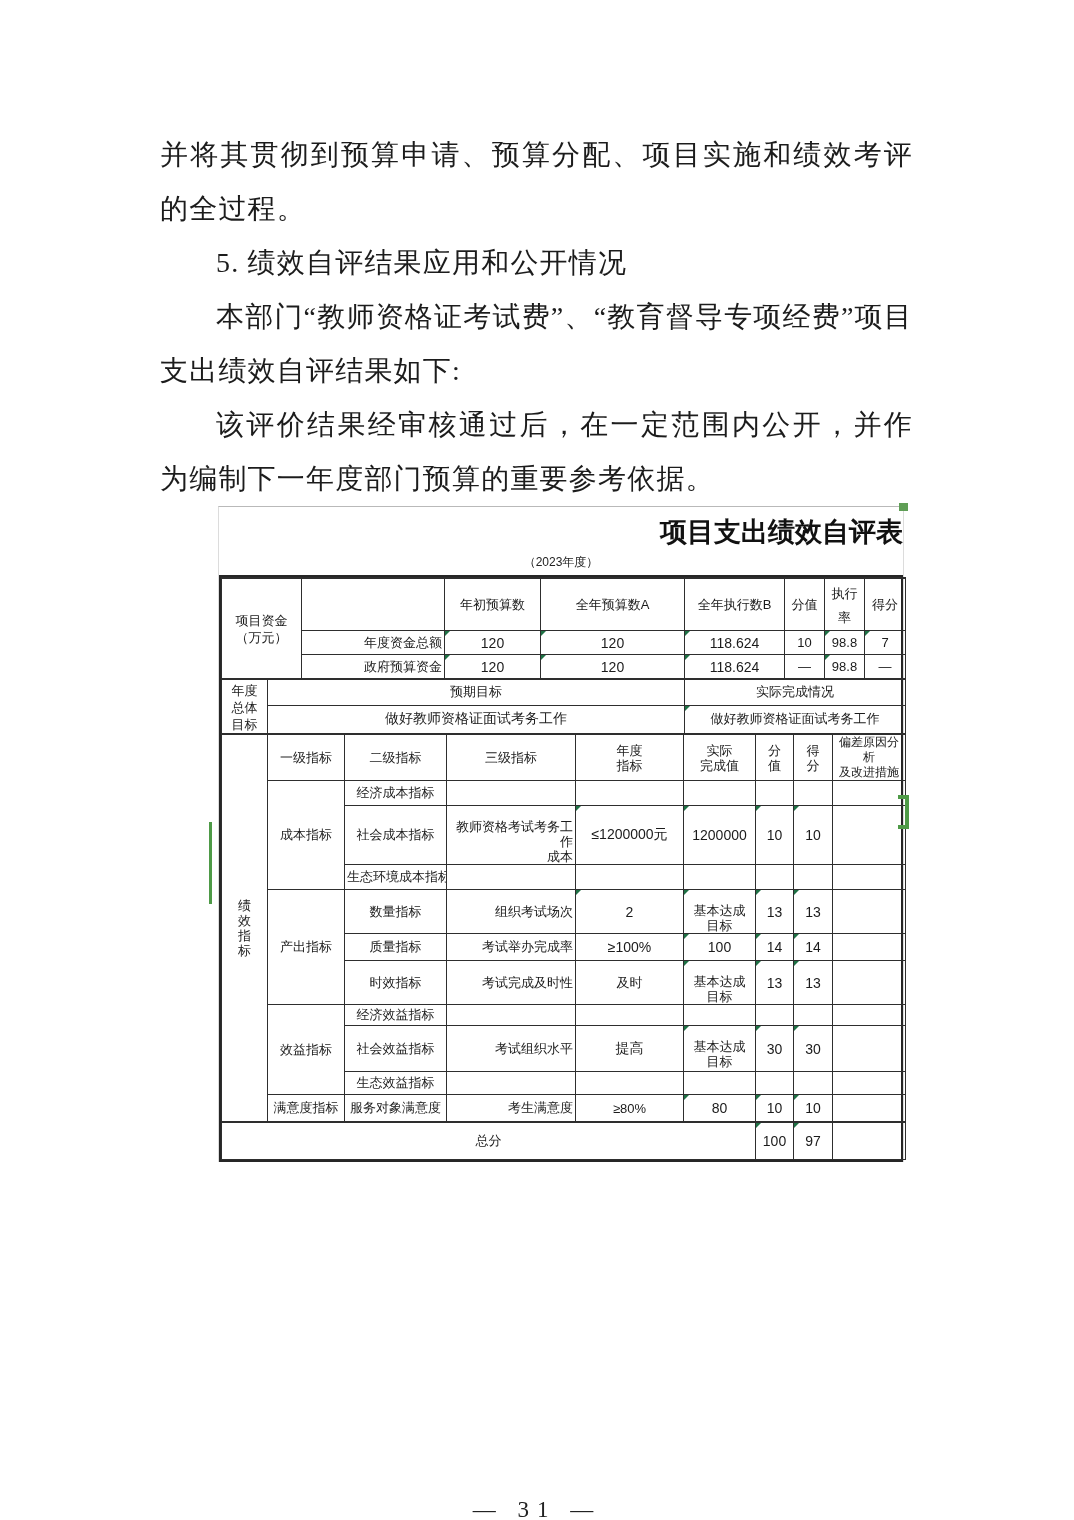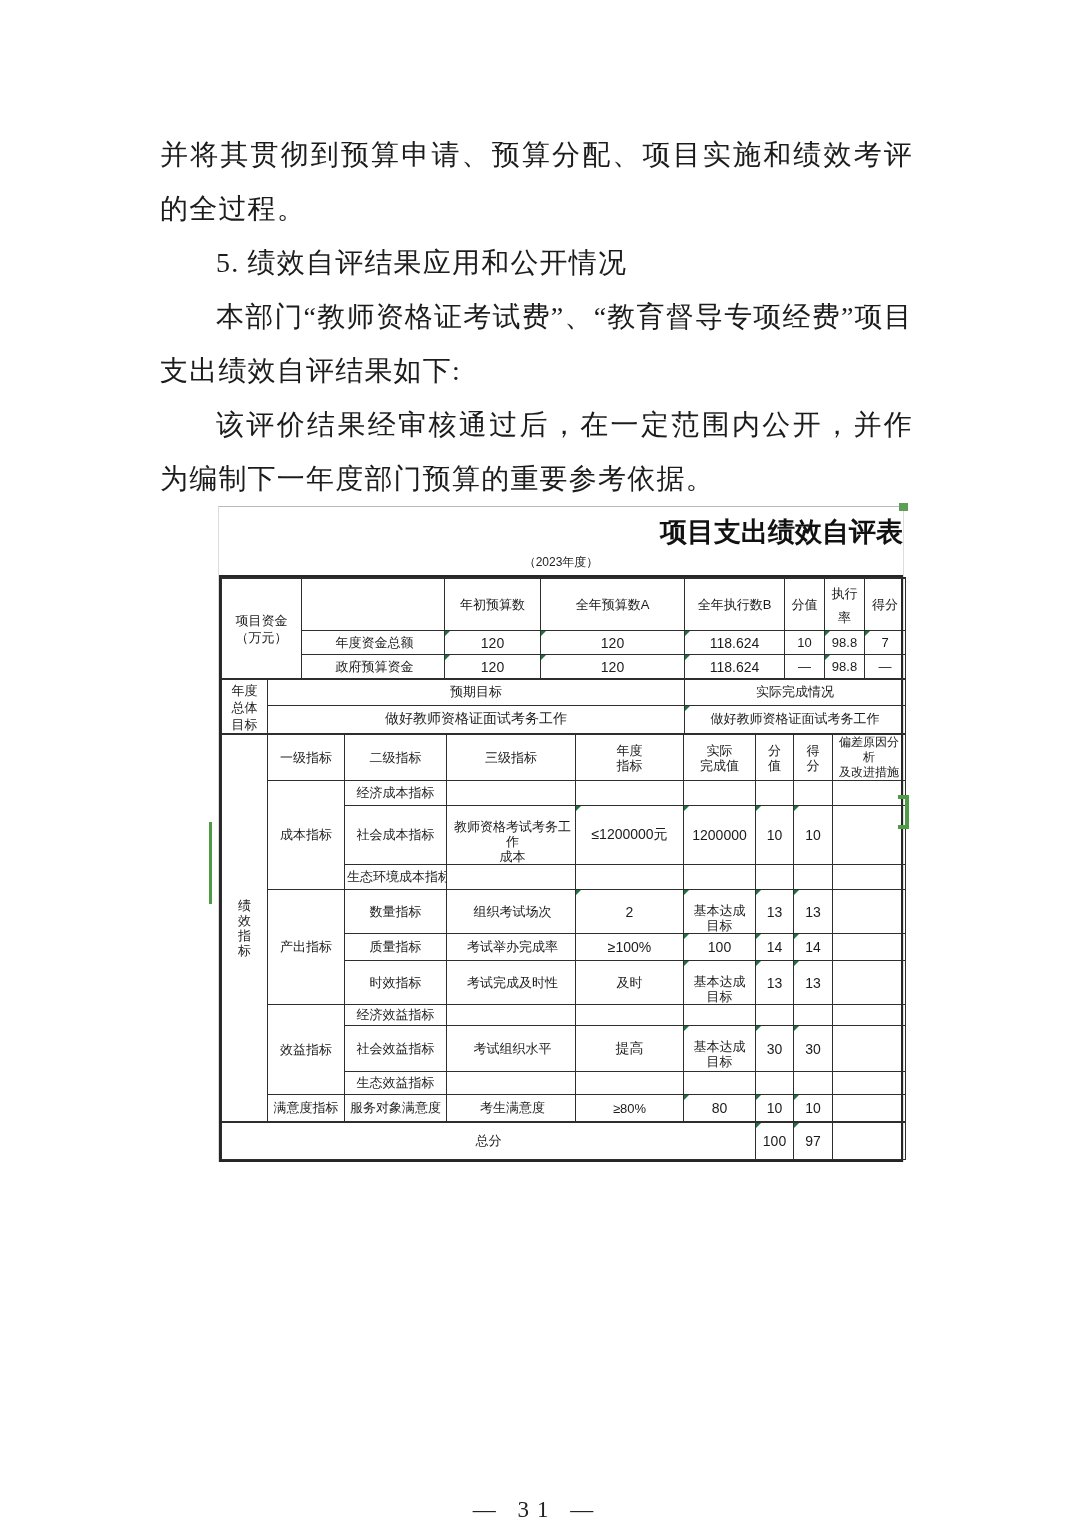--- a/index.html
+++ b/index.html
@@ -29,21 +29,21 @@
   .grid{border:2px solid #262626;}
   table{border-collapse:collapse;table-layout:fixed;width:684px;}
   table+table,.grid>table:first-child{margin-top:0;}
   .t-head{margin-top:0;}
   .t-fund,.t-goal,.t-ind,.t-total{margin-top:-1px;}
   td{
     border:1px solid #2e2e2e;padding:0 2px;text-align:center;vertical-align:middle;
     font-size:13px;color:#1b1b1b;overflow:hidden;white-space:nowrap;
   }
   td.pre{white-space:pre-line;}
-  td.left{text-align:center;padding-left:5px;}
+  td.left{text-align:right;padding-left:5px;}
   .t-fund tr:first-child td{border-top-width:2px;}
   .t-goal tr:first-child td{border-top-width:2px;}
   .t-ind  tr:first-child td{border-top-width:2px;}
   .t-total tr td{border-top-width:2px;text-align:center;}
   tr.h24>td{height:24px;}
   tr.h23>td{height:23px;}
   tr.h22>td{height:22px;}
   tr.h26>td{height:26px;}
   tr.h20>td{height:20px;}
   tr.h32>td{height:32px;}

